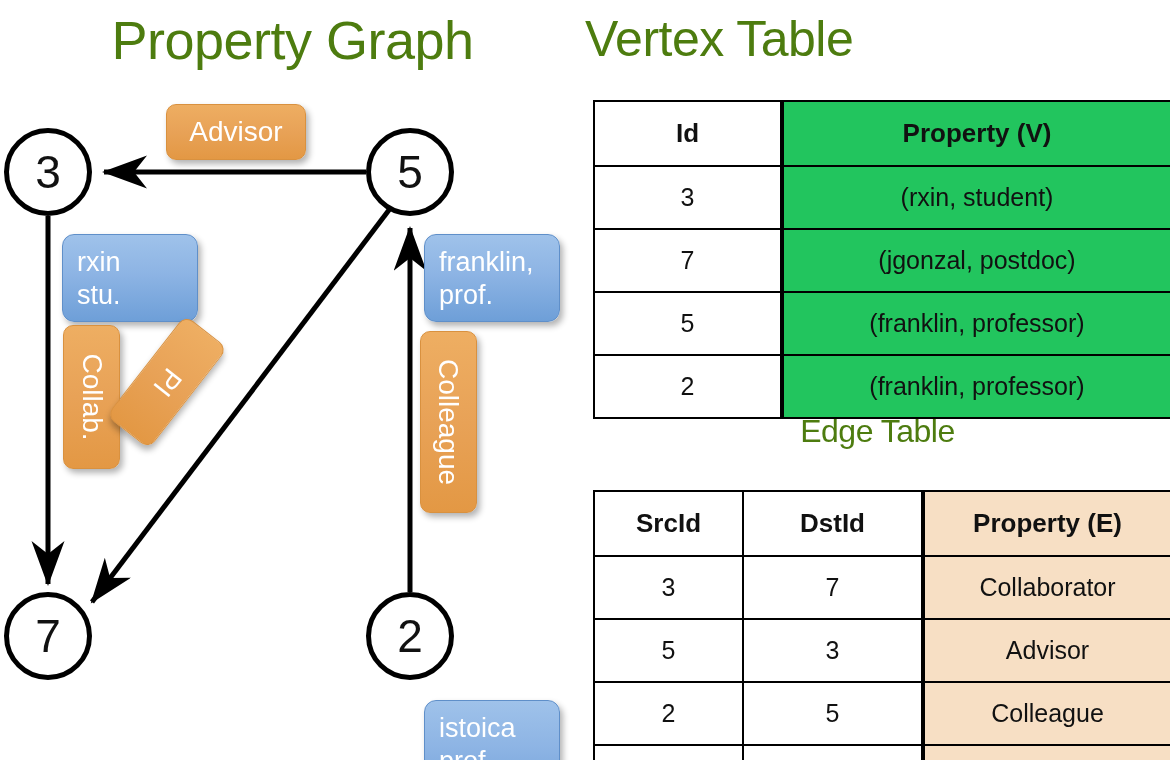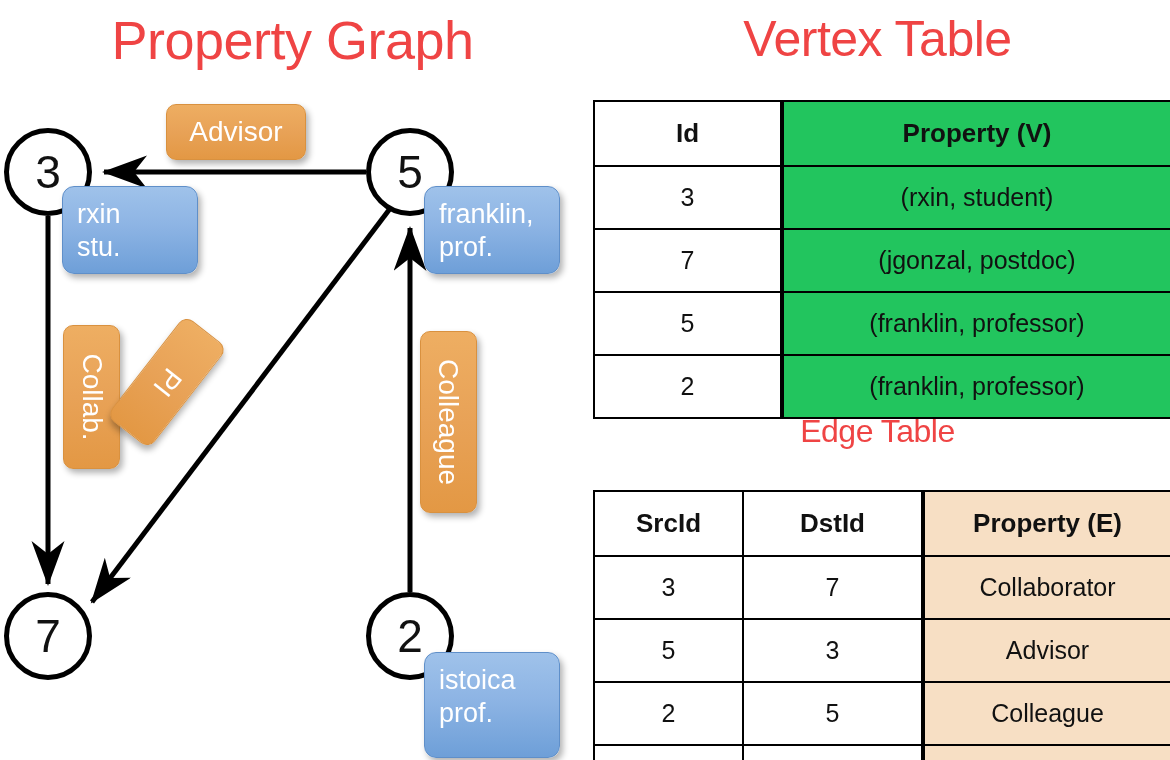--- a/index.html
+++ b/index.html
@@ -13,33 +13,33 @@
     position: relative;
     overflow: hidden;
     font-family: "Liberation Sans", sans-serif;
     color: #000000;
   }
 
   
   .title {
     position: absolute;
     font-weight: 400;
-    color: #ef4444;
+    color: #4d7c0f;
     white-space: nowrap;
     letter-spacing: -0.5px;
   }
   #title-property-graph {
     left: 0; top: 8px; width: 585px;
     text-align: center;
     font-size: 54px;
     line-height: 64px;
   }
   #title-vertex-table {
     left: 585px; top: 8px; width: 585px;
-    text-align: center;
+    text-align: left;
     font-size: 50px;
     line-height: 62px;
   }
   #title-edge-table {
     left: 585px; top: 400px; width: 585px;
     text-align: center;
     font-size: 32px;
     line-height: 62px;
   }
 
@@ -82,20 +82,21 @@
     border-radius: 12px;
     background: linear-gradient(to bottom, #9fc2ea 0%, #8db4e4 45%, #6e9fd8 100%);
     border: 1px solid #5f8fc9;
     box-shadow: 3px 4px 6px rgba(0,0,0,0.30);
     color: #ffffff;
     font-size: 27px;
     line-height: 33px;
     padding: 11px 0 0 14px;
     box-sizing: border-box;
     z-index: 6;
+    margin-top: 48px;
   }
   #prop-rxin      { left: 62px;  top: 186px; width: 136px; height: 88px; }
   #prop-franklin  { left: 424px; top: 186px; width: 136px; height: 88px; }
   #prop-jgonzal   { left: 62px;  top: 652px; width: 136px; height: 90px; }
   #prop-istoica   { left: 424px; top: 652px; width: 136px; height: 106px; }
 
   
   .edge-label {
     position: absolute;
     border-radius: 10px;

